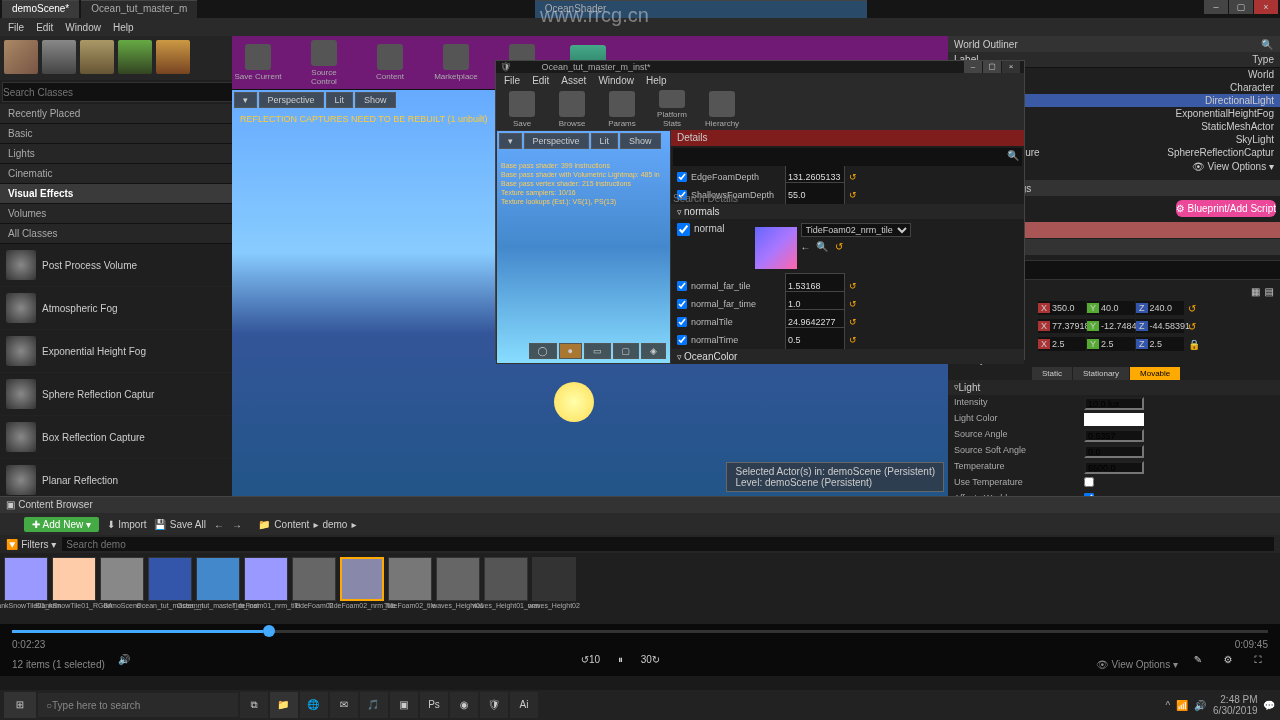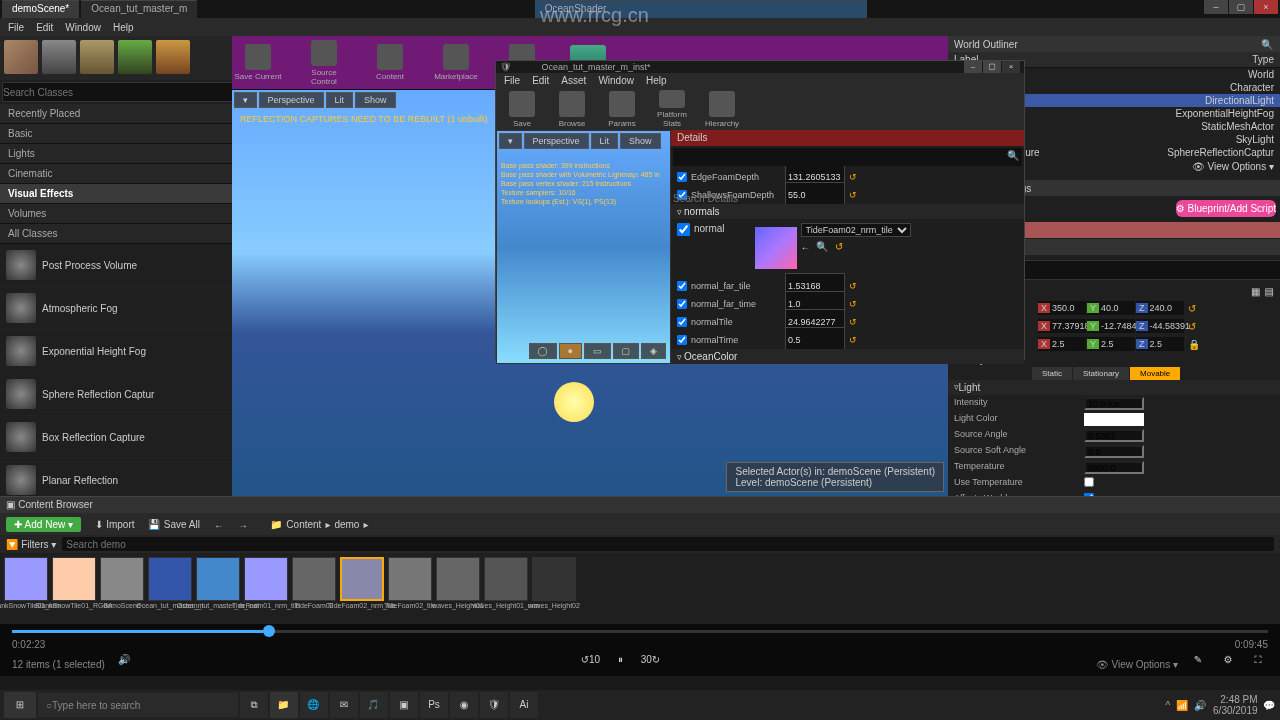--- a/index.html
+++ b/index.html
@@ -100,21 +100,21 @@
 .mob span{padding:2px 10px;background:#333;font-size:8px}
 .mob .sel{background:#fa0;color:#000}
 .det-prop{display:flex;align-items:flex-start;padding:2px 6px;height:16px}
 .det-prop .lbl{width:130px;font-size:9px;color:#aaa}
 .det-prop .val{width:60px;height:13px;background:#111;font-size:9px;padding:0 2px}
 .det-prop input[type=checkbox]{width:10px;height:10px}
 
 
 .cb{height:128px;background:#1f1f1f;border-top:1px solid #444;display:flex;flex-direction:column}
 .cb-hdr{height:16px;background:#333;padding:2px 6px}
-.cb-tb{height:22px;background:#2a2a2a;display:flex;align-items:center;gap:14px;padding:2px 6px}
+.cb-tb{height:22px;background:#2a2a2a;display:flex;align-items:center;gap:8px;padding:2px 24px}
 .addnew{background:#4a4;padding:2px 8px;color:#fff;border-radius:2px}
 .cb-btn{color:#ccc}
 .cb-path{display:flex;gap:4px;margin-left:8px}
 .cb-filter{height:18px;background:#252525;display:flex;align-items:center;padding:2px 6px;gap:6px}
 .cb-filter input{flex:1;background:#111;border:none;height:14px;color:#aaa;padding:0 4px}
 .assets{display:flex;gap:4px;padding:4px;overflow:auto}
 .asset{width:44px;display:flex;flex-direction:column;align-items:center}
 .asset .th{width:44px;height:44px;background:#445;border:1px solid #333}
 .asset .nm{font-size:7px;color:#aaa;text-align:center;line-height:8px;margin-top:1px;height:16px;overflow:hidden}
 .asset.sel .th{border:2px solid #fa0}

